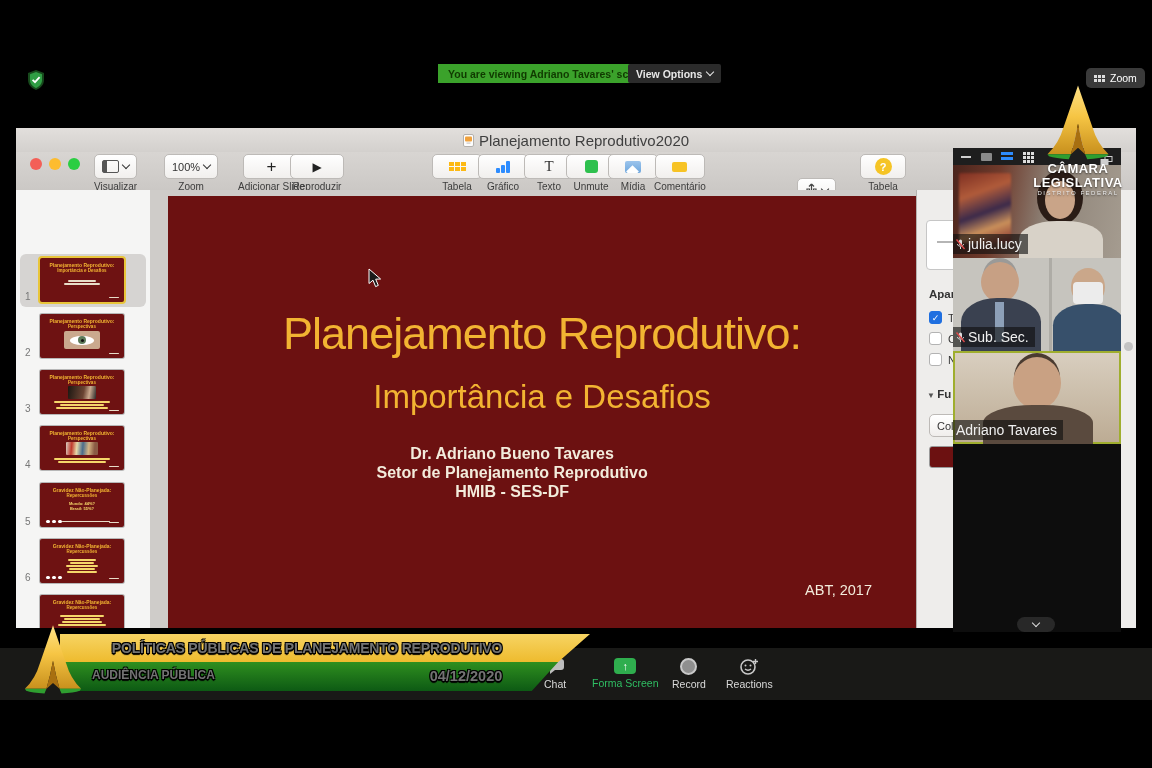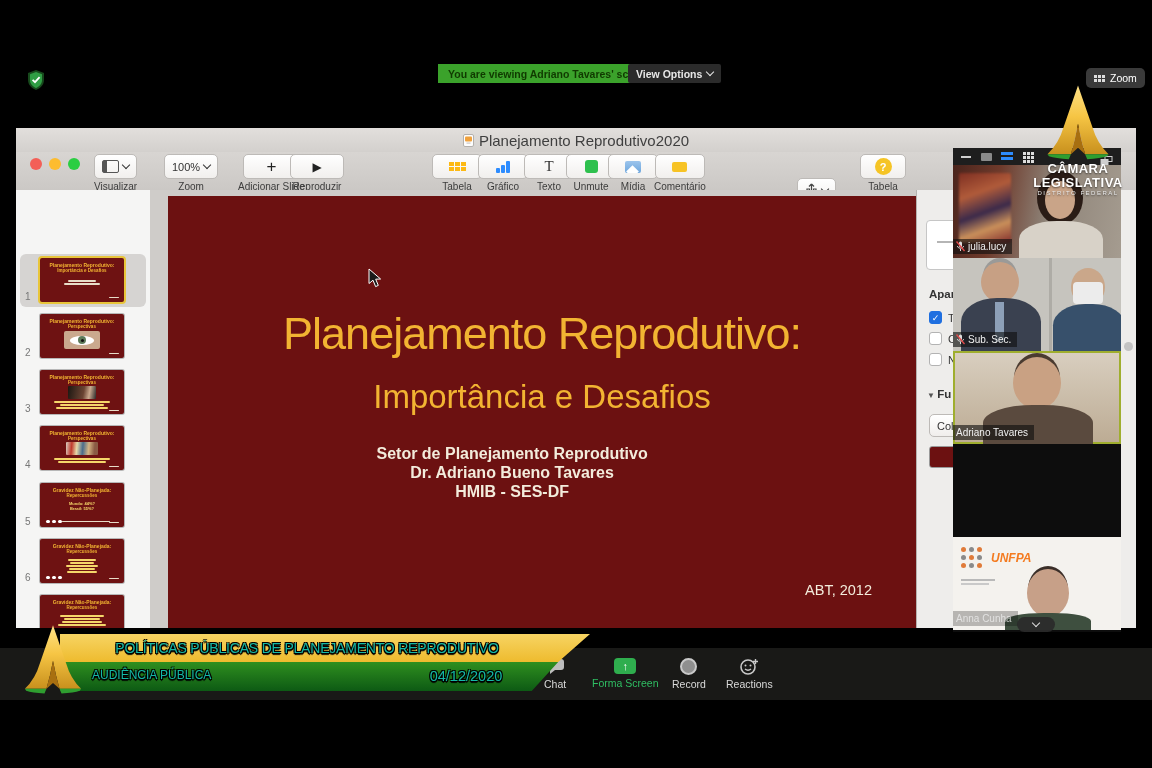--- a/index.html
+++ b/index.html
@@ -82,21 +82,21 @@
       border:1px solid #bdbab7;border-radius:5px;font-size:11px;color:#333;display:flex;align-items:center;padding-left:7px;}
   #swatch{position:absolute;left:12px;top:256px;width:56px;height:20px;border-radius:3px;border:1px solid #999;
       background:linear-gradient(135deg,#6c1111 68%,#d98d85 68%);}
   #strip-knob{position:absolute;left:1108px;top:214px;width:9px;height:9px;border-radius:50%;background:#c3c3c3;}
 
   
   #vp{left:953px;top:148px;width:168px;height:484px;background:#0d0d0d;z-index:3;}
   #vp-head{position:absolute;left:0;top:0;width:100%;height:17px;background:#1e1e1e;}
   .vph{position:absolute;top:4px;}
   .tile{position:absolute;left:0;width:168px;height:93px;overflow:hidden;}
-  .namep{position:absolute;left:0;bottom:4px;background:rgba(15,15,15,.62);color:#f0f0f0;font-size:10px;
+  .namep{position:absolute;left:0;bottom:4px;background:rgba(15,15,15,.62);color:#f0f0f0;font-size:14px;
       padding:2px 6px 2px 3px;display:flex;align-items:center;gap:3px;max-width:150px;white-space:nowrap;overflow:hidden;}
   .head{position:absolute;border-radius:50%;}
   .torso{position:absolute;border-radius:45% 45% 0 0;}
   #chevbtn{left:1017px;top:617px;width:38px;height:15px;background:rgba(42,42,42,.92);border-radius:8px;
       display:flex;align-items:center;justify-content:center;z-index:4;color:#ddd;}
   .micmute{flex:0 0 auto;}
 
   
   #cldf-top{left:1030px;top:84px;width:96px;height:116px;z-index:5;text-align:center;}
   #cldf-top .l1{font-size:13px;font-weight:bold;color:#fff;letter-spacing:.5px;line-height:14px;text-shadow:0 1px 2px rgba(0,0,0,.6);}
@@ -109,21 +109,21 @@
   #share-item .zlabel{color:#2fbf63;}
   .ssq{width:22px;height:16px;background:#2fae4e;border-radius:4px;display:flex;align-items:center;justify-content:center;
       color:#fff;font-size:11px;font-weight:bold;}
   .rec{width:17px;height:17px;border-radius:50%;border:2.5px solid #c9c9c9;box-sizing:border-box;background:#8f8f8f;}
 
   
   #bban{left:60px;top:634px;width:530px;height:57px;z-index:5;
       clip-path:polygon(0 0,100% 0,94% 49%,89% 100%,0 100%);}
   #bb-y{position:absolute;left:0;top:0;width:100%;height:28px;background:linear-gradient(#f7d463,#eebb2e);}
   #bb-g{position:absolute;left:0;top:28px;width:100%;height:29px;background:linear-gradient(#2f8f1f,#0d5a14);}
-  .stroke{color:#14b8a6;font-weight:normal;text-shadow:-1px -1px 0 #000,1px -1px 0 #000,-1px 1px 0 #000,1px 1px 0 #000,0 2px 1px #000;}
+  .stroke{color:#737373;font-weight:bold;text-shadow:-1px -1px 0 #000,1px -1px 0 #000,-1px 1px 0 #000,1px 1px 0 #000,0 2px 1px #000;}
   #bb-title{position:absolute;left:32px;top:6px;width:430px;text-align:center;font-size:14px;letter-spacing:-.2px;}
   #bb-sub{position:absolute;left:32px;top:34px;font-size:12px;}
   #bb-date{position:absolute;left:336px;top:34px;width:140px;text-align:center;font-size:14.5px;}
   #logo-bot{left:14px;top:624px;width:78px;height:72px;z-index:6;}
 
   #cursor{left:368px;top:268px;z-index:7;}
 </style>
 </head>
 <body>
 
@@ -355,25 +355,25 @@
           </div>
       </div>
 
     </div>
 
     <div class="abs" id="kn-canvas">
       <div id="slide">
         <div id="sl-title">Planejamento Reprodutivo:</div>
         <div id="sl-sub">Importância e Desafios</div>
         <div id="sl-author">
+          <div>Dr. Adriano Bueno Tavares</div>
           <div>Setor de Planejamento Reprodutivo</div>
-          <div>Dr. Adriano Bueno Tavares</div>
           <div>HMIB - SES-DF</div>
         </div>
-        <div id="sl-credit">ABT, 2012</div>
+        <div id="sl-credit">ABT, 2017</div>
       </div>
     </div>
 
     <div class="abs" id="kn-insp">
       <div id="insp-card">
           <i></i>
         </div>
       <div class="insp-txt" style="left:12px;top:98px">Apar</div>
       <div class="cbrow" style="left:12px;top:121px">
           <span class="cb on">✓</span>
@@ -456,43 +456,20 @@
 
     <div class="tile" style="top:203px;background:linear-gradient(#d9cfc0,#bcab93);box-shadow:inset 0 0 0 2px #9fae2e">
       <div class="head" style="left:60px;top:6px;width:48px;height:52px;background:#c9a183;box-shadow:0 -5px 0 -1px #4a3b30"></div>
       <div class="torso" style="left:30px;top:54px;width:110px;height:40px;background:#5a4a3e"></div>
       <div class="namep">
           <span>Adriano Tavares</span>
         </div>
     </div>
 
 
-    <div class="tile" style="top:389px;background:#f4f2ee">
-      <div style="position:absolute;left:8px;top:10px">
-        <span class="gridic" style="grid-template-columns:5px 5px 5px;grid-gap:3px;position:absolute;left:0;top:0">
-            <i style="background:#e07b39;width:5px;height:5px;border-radius:50%"></i>
-            <i style="background:#8a8a8a;width:5px;height:5px;border-radius:50%"></i>
-            <i style="background:#e07b39;width:5px;height:5px;border-radius:50%"></i>
-            <i style="background:#8a8a8a;width:5px;height:5px;border-radius:50%"></i>
-            <i style="background:#e07b39;width:5px;height:5px;border-radius:50%"></i>
-            <i style="background:#8a8a8a;width:5px;height:5px;border-radius:50%"></i>
-            <i style="background:#e07b39;width:5px;height:5px;border-radius:50%"></i>
-            <i style="background:#8a8a8a;width:5px;height:5px;border-radius:50%"></i>
-            <i style="background:#e07b39;width:5px;height:5px;border-radius:50%"></i>
-          </span>
-        <span style="position:absolute;left:30px;top:4px;font-size:12px;font-weight:bold;font-style:italic;color:#f47b20">UNFPA</span>
-        <span style="position:absolute;left:0;top:32px;width:34px;height:2px;background:#b9b9b9"></span>
-        <span style="position:absolute;left:0;top:36px;width:28px;height:2px;background:#c9c9c9"></span>
-      </div>
-      <div class="head" style="left:74px;top:32px;width:42px;height:48px;background:#c7a088;box-shadow:0 -4px 0 -1px #3a2e28"></div>
-      <div class="torso" style="left:52px;top:76px;width:86px;height:18px;background:#3e4f3f"></div>
-      <div class="namep" style="background:rgba(0,0,0,.25);color:rgba(240,240,240,.75)">
-          <span>Anna Cunha</span>
-        </div>
-    </div>
   </div>
   <div class="abs" id="chevbtn">
       <span class="chev" style="border-color:#ddd"></span>
     </div>
 
   <div class="abs" id="cldf-top">
     <svg width="72" height="78" viewBox="0 0 100 110" style="display:block;margin:0 auto">
       <defs>
           <linearGradient id="gold1" x1="0" y1="0" x2="0" y2="1">
             <stop offset="0" stop-color="#ffe287"></stop>

